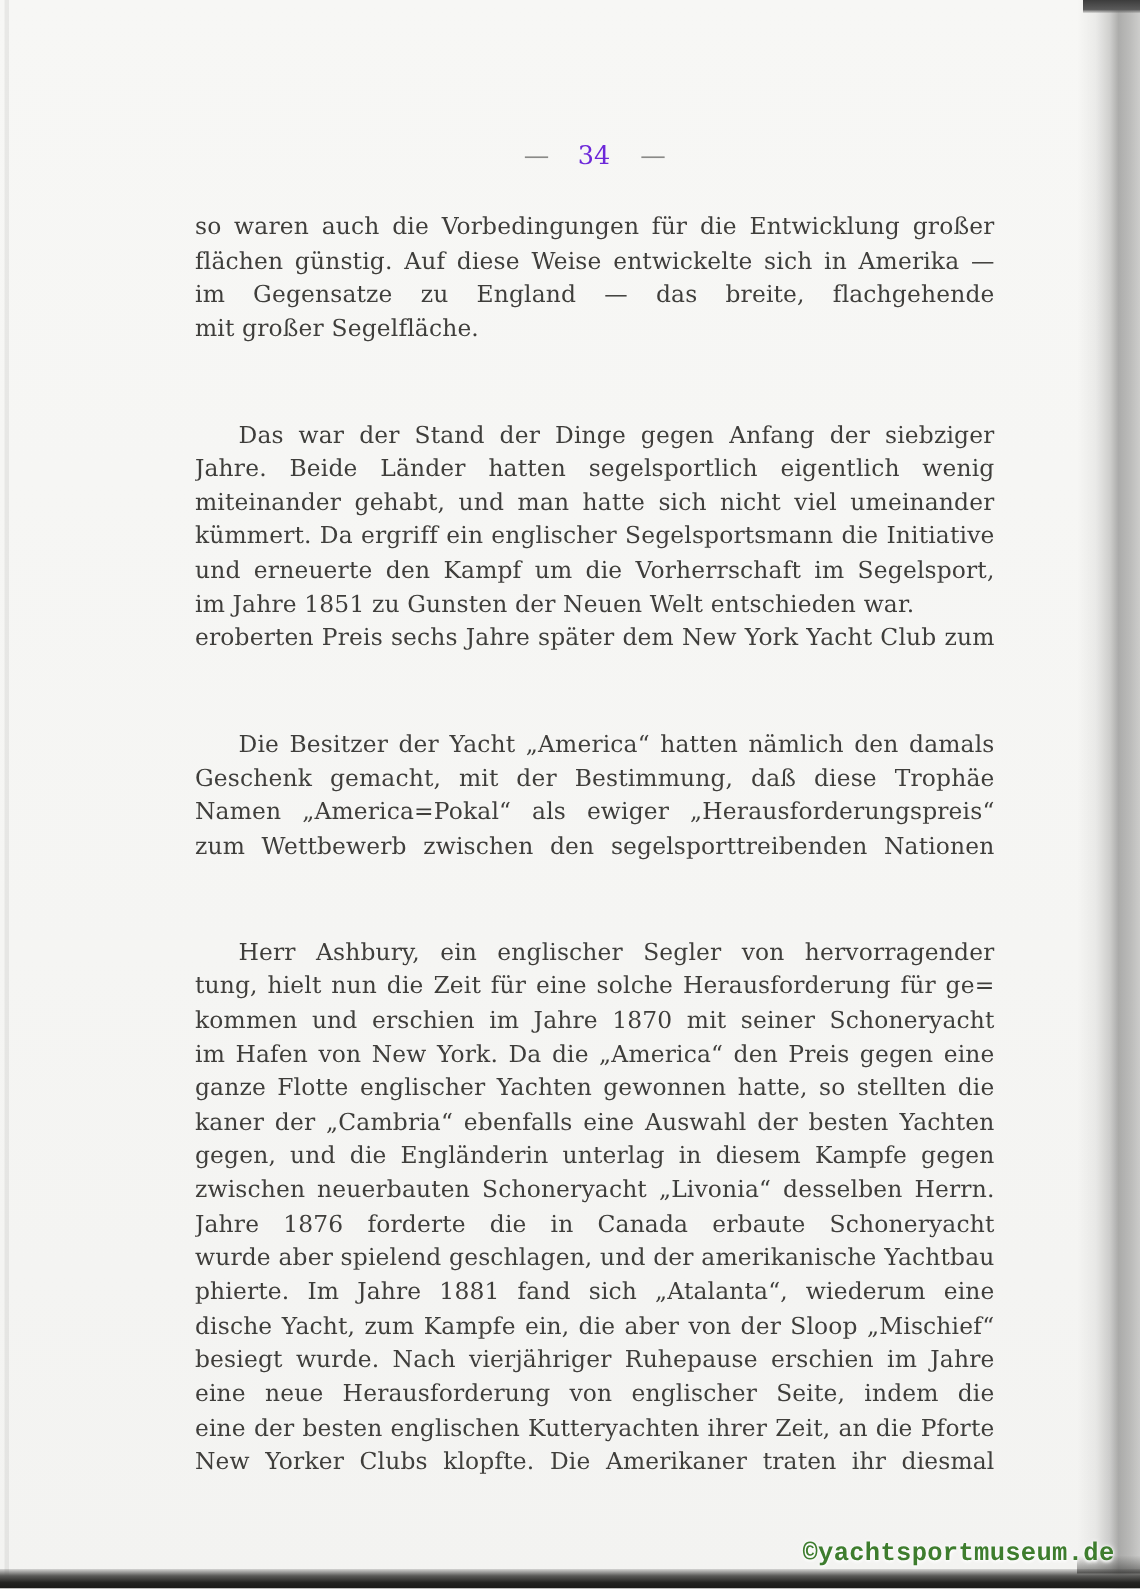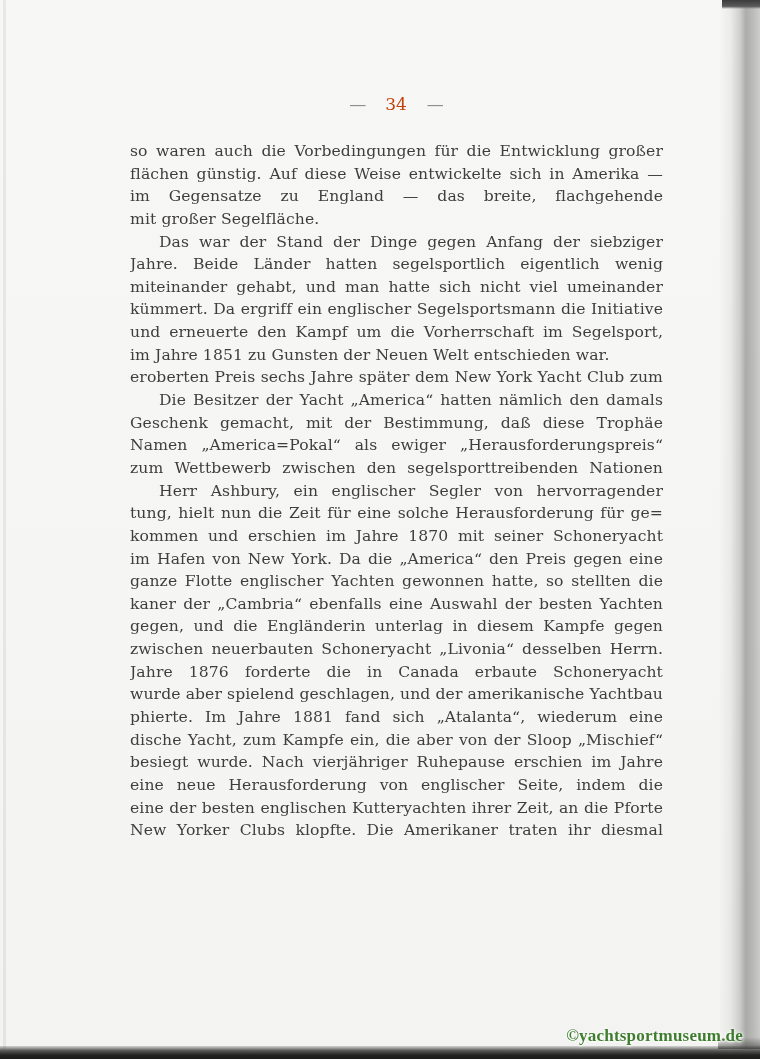--- a/index.html
+++ b/index.html
@@ -41,40 +41,40 @@
     background:linear-gradient(180deg,rgba(40,40,40,0) 0%,rgba(35,35,33,0.55) 100%);
   }
 
   
   .pagenum-row{
     position:absolute;left:130px;top:94px;width:532px;
     display:flex;align-items:center;justify-content:center;gap:20px;
     color:#4c4c4a;font-size:17px;
   }
   .pagenum-row .dash{color:#8a8a88;letter-spacing:-1px;}
-  .pagenum-row .num{color:#c2410c;}
+  .pagenum-row .num{color:#6d28d9;}
 
   
   .textblock{
     position:absolute;left:130px;top:140px;width:533px;
     font-size:15.6px;line-height:22.65px;color:#3f3e3b;
     letter-spacing:0.1px;
   }
   .line{
     text-align:justify;
     text-align-last:justify;
     height:22.65px;overflow:hidden;
   }
   .line.lastline{text-align-last:left;}
-  .line.indent{text-indent:29px;}
+  .line.indent{text-indent:29px;margin-top:48px;}
 
   
   .watermark{
     position:absolute;right:17px;bottom:13px;
-    font-family:Liberation Serif, serif;
+    font-family:Liberation Mono, monospace;
     font-weight:bold;font-size:17px;letter-spacing:0.2px;
     color:#3e7d2e;
     text-shadow:0 0 2px #ffffff,0 0 4px rgba(255,255,255,0.9),0 1px 2px rgba(255,255,255,0.8);
   }
 </style>
 </head>
 <body>
 
 <div class="paper"></div>
 

